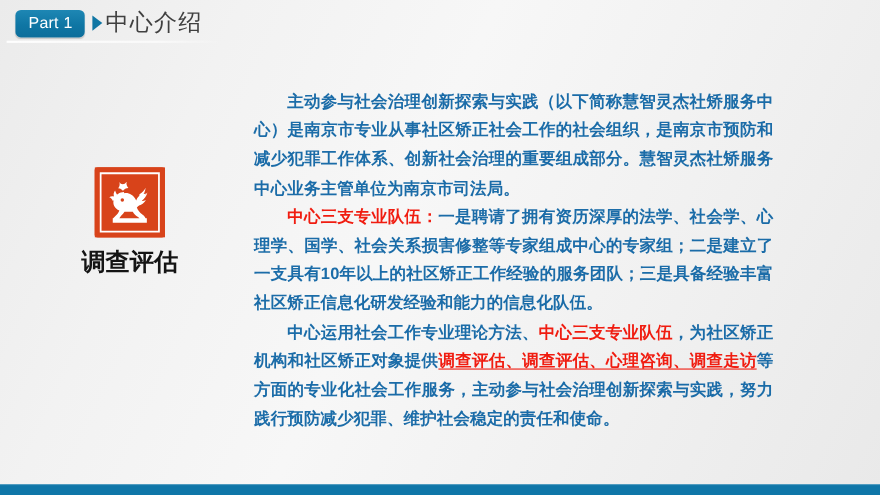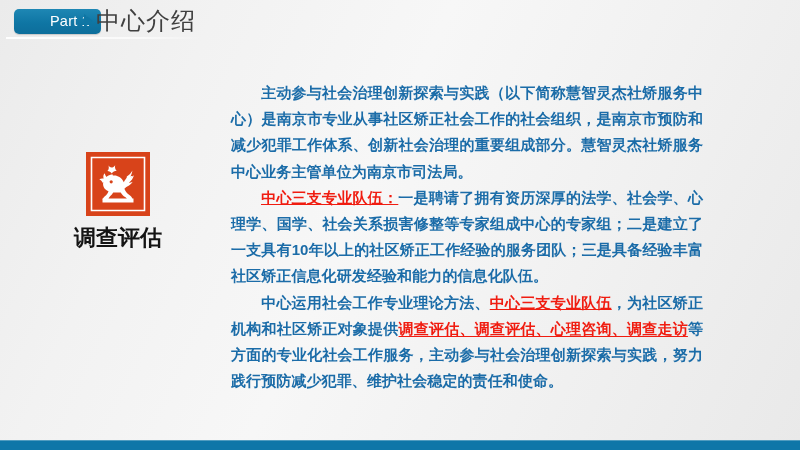--- a/index.html
+++ b/index.html
@@ -44,38 +44,37 @@
     border-radius: 5px;
     background: linear-gradient(180deg, #1e87b4 0%, #0f76a4 55%, #0d6e9b 100%);
     box-shadow: 0 1px 1px rgba(0,0,0,0.16);
   }
   #badge-label {
     color: #ffffff;
     font-size: 14.5px;
     line-height: 1;
     letter-spacing: 0.2px;
     white-space: nowrap;
-    margin-left: 24px;
   }
   #badge-arrow {
     position: absolute;
     left: 84px;
     top: 14px;
     width: 0;
     height: 0;
     border-top: 7px solid transparent;
     border-bottom: 7px solid transparent;
     border-left: 9px solid #0f76a4;
   }
 
   #section-title {
     position: absolute;
     left: 96px;
     top: 7px;
-    font-size: 24px;
+    font-size: 21px;
     line-height: 28px;
     color: #404040;
     letter-spacing: 1px;
     white-space: nowrap;
   }
 
   #header-rule {
     position: absolute;
     left: 6px;
     top: 37px;
@@ -122,21 +121,21 @@
     color: #1b6ca8;
     font-size: 15px;
     line-height: 26.2px;
     font-weight: bold;
     text-align: justify;
     text-justify: inter-ideograph;
     margin: 0;
     letter-spacing: 0.1px;
   }
   .para .indent { display: inline-block; width: 30px; }
-  .hl-red { color: #f01c10; text-decoration: underline; }
+  .hl-red { color: #f01c10; }
   .hl-red-underline { color: #f01c10; text-decoration: underline; text-underline-offset: 2px; }
 
   
   #footer-bar {
     position: absolute;
     left: 0;
     bottom: 0;
     width: 800px;
     height: 10px;
     background: #0f76a8;

